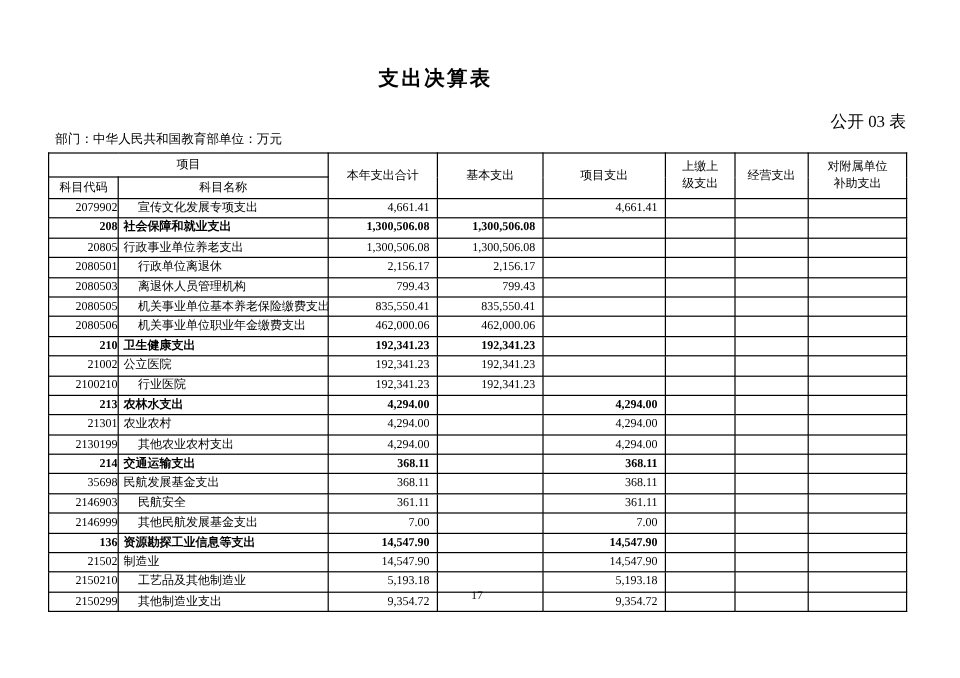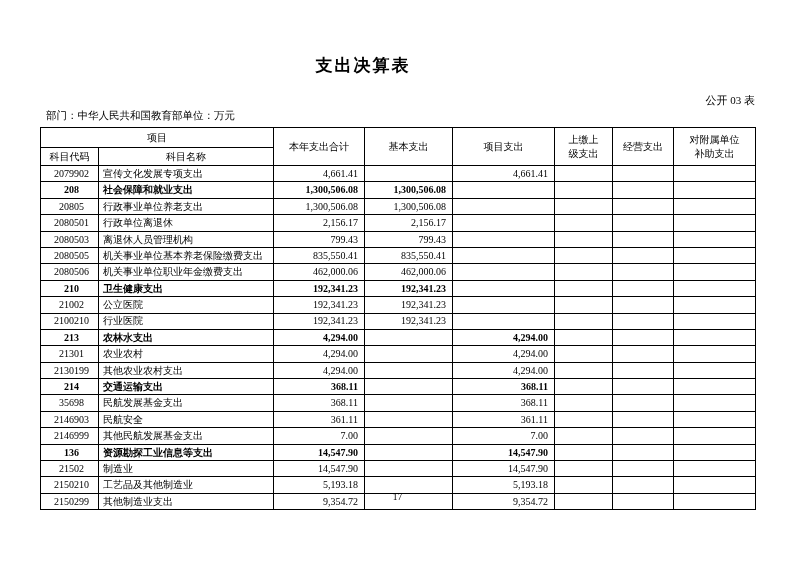--- a/index.html
+++ b/index.html
@@ -6,43 +6,43 @@
   body {
     width:800px; height:565px; background:#ffffff; position:relative;
     font-family:"Liberation Serif","DejaVu Serif",serif; color:#000;
     overflow:hidden;
   }
   .report-title {
     position:absolute; top:54px; left:0; width:726px;
     text-align:center; font-size:17px; font-weight:bold; letter-spacing:2px;
   }
   .form-code {
-    position:absolute; top:93px; right:45px; font-size:11px;
+    position:absolute; top:93px; right:45px; font-size:14px;
   }
   .meta-row {
     position:absolute; top:109px; left:46px; width:709px;
     display:flex; justify-content:flex-start; font-size:10.5px;
   }
   table.decision-table {
     position:absolute; top:127px; left:40px; width:715px;
     border-collapse:collapse; table-layout:fixed; font-size:10px;
     border:1.5px solid #000;
   }
   .decision-table th, .decision-table td {
     border:1px solid #000; padding:0; font-weight:normal;
     overflow:hidden; white-space:nowrap; line-height:1.15;
   }
   .decision-table thead th { text-align:center; vertical-align:middle; }
   .h-group { height:20px; }
   .h-sub   { height:18px; }
   .hdr-2line div { line-height:1.35; }
   .decision-table tbody td { height:15.4px; }
-  td.code-cell { text-align:center; padding-left:4px; }
+  td.code-cell { text-align:right; padding-left:4px; }
   td.name-cell { text-align:left; padding-left:4px; }
-  td.name-cell.indent { padding-left:4px; }
+  td.name-cell.indent { padding-left:16px; }
   td.num-cell  { text-align:right; padding-right:6px; }
   tr.bold-row td { font-weight:bold; border-top:1.5px solid #000; }
   .page-number {
     position:absolute; top:492px; left:40px; width:715px;
     text-align:center; font-size:9.5px; font-weight:normal;
   }
 </style>
 </head>
 <body>
 

